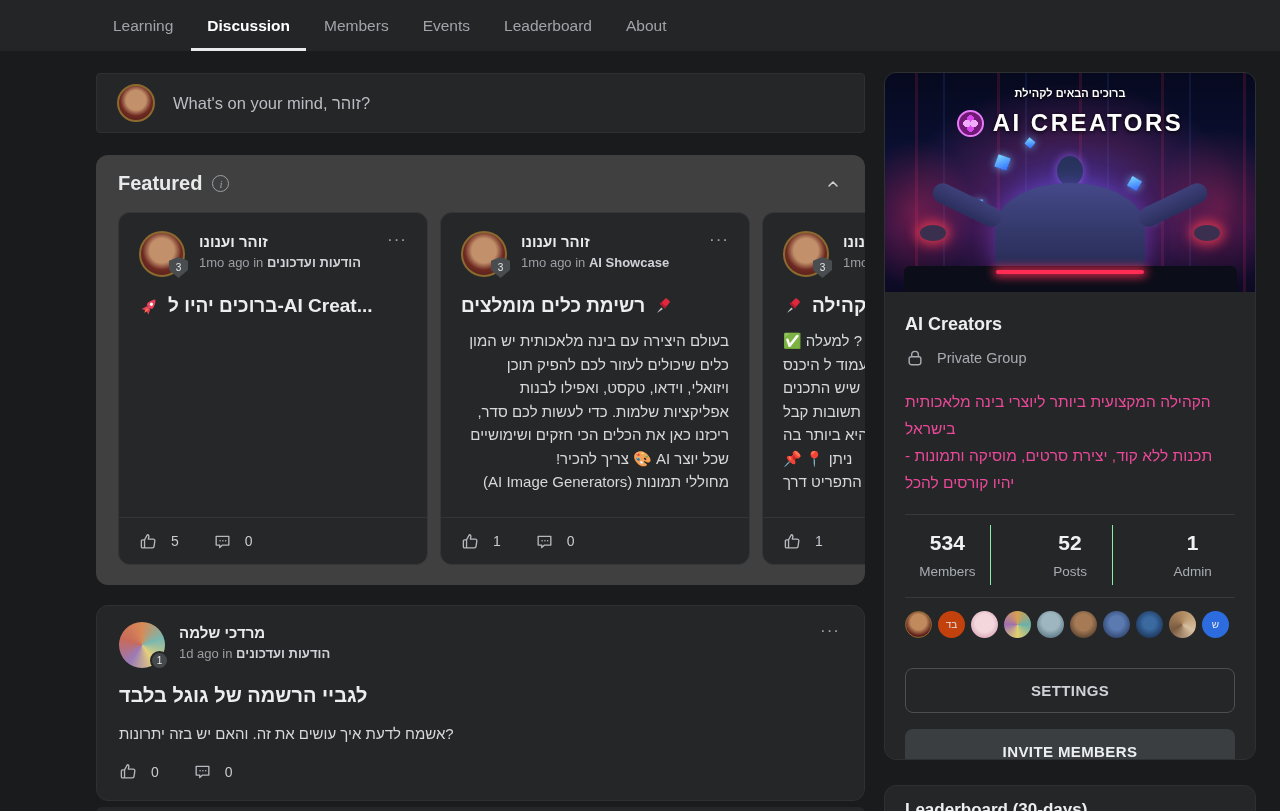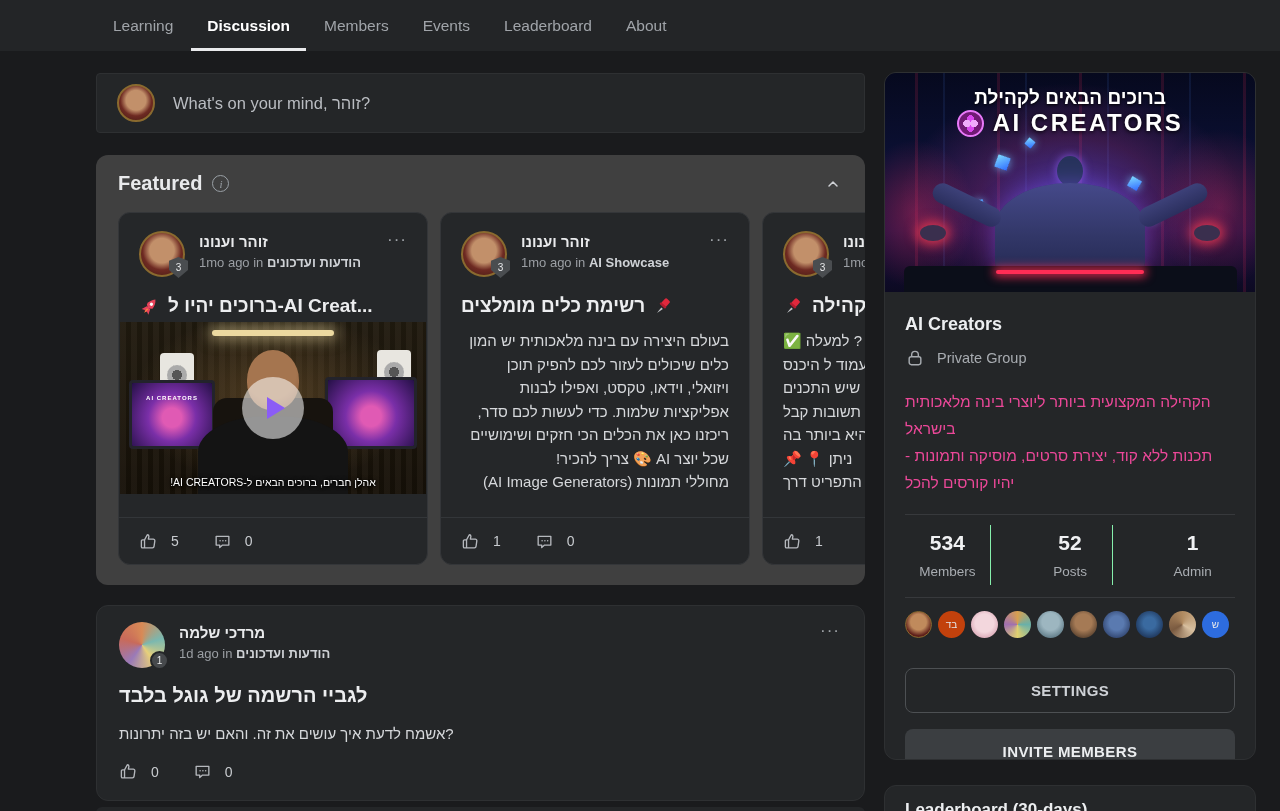--- a/index.html
+++ b/index.html
@@ -90,21 +90,21 @@
   .fig-head { position:absolute; left:50%; top:83px; width:26px; height:30px; margin-left:-13px; border-radius:50%; background:#27335c; box-shadow:0 0 10px rgba(150,100,255,.8); }
   .fig-torso { position:absolute; left:50%; top:110px; width:150px; height:88px; margin-left:-75px; border-radius:50% 50% 8px 8px; background:linear-gradient(180deg,#45498a 0%,#323768 60%,#262b55 100%); box-shadow:0 0 22px rgba(130,90,255,.45); }
   .fig-arm { position:absolute; top:122px; width:74px; height:20px; border-radius:10px; background:linear-gradient(180deg,#3d4179,#2b2f5e); }
   .arm-l { left:50%; margin-left:-140px; transform:rotate(26deg); }
   .arm-r { left:50%; margin-left:66px; transform:rotate(-26deg); }
   .hand { position:absolute; top:152px; width:26px; height:16px; border-radius:50%; background:#3a2f4e; box-shadow:0 0 12px 4px rgba(255,60,80,.75); }
   .hand-l { left:50%; margin-left:-150px; }
   .hand-r { left:50%; margin-left:124px; }
   .desk { position:absolute; left:5%; bottom:0; width:90%; height:26px; background:#0b0e19; border-radius:6px 6px 0 0; }
   .kbd { position:absolute; left:30%; bottom:18px; width:40%; height:4px; background:#ff2d55; box-shadow:0 0 10px 3px rgba(255,45,85,.8); border-radius:2px; }
-  .banner-welcome { position:absolute; left:0; right:0; top:14px; text-align:center; font-size:19px; font-weight:bold; color:#fff; direction:rtl; text-shadow:0 1px 3px #000; }
+  .banner-welcome { position:absolute; left:0; right:0; top:14px; text-align:center; font-size:11px; font-weight:bold; color:#fff; direction:rtl; text-shadow:0 1px 3px #000; }
   .banner-brandrow { position:absolute; left:0; right:0; top:36px; display:flex; align-items:center; justify-content:center; gap:9px; }
   .brain-icon { width:27px; height:27px; border-radius:50%; border:2px solid #e879f9; background:radial-gradient(circle at 35% 50%, #f0abfc 0 20%, transparent 21%), radial-gradient(circle at 65% 50%, #f0abfc 0 20%, transparent 21%), radial-gradient(circle at 50% 30%, #d946ef 0 18%, transparent 19%), radial-gradient(circle at 50% 70%, #d946ef 0 18%, transparent 19%), #701a75; }
   .banner-brand { font-size:24px; font-weight:bold; color:#fff; letter-spacing:2.5px; text-shadow:0 1px 4px #000; }
 
   .side-pad { padding:22px 20px 0 20px; }
   .group-name { font-size:18px; font-weight:bold; color:#eceef0; }
   .privacy { display:flex; align-items:center; gap:12px; margin-top:13px; color:#a8acb1; font-size:14.5px; }
   .icon-lock { width:20px; height:20px; color:#a8acb1; }
   .desc { margin-top:20px; font-size:15.5px; line-height:27px; color:#ec4899; white-space:pre-line; }
   .side-div { border-top:1px solid #37393c; margin-top:18px; }
@@ -221,39 +221,20 @@
           </div>
           <div class="menu-dots">···</div>
         </div>
         <div class="card-title">
           <svg class="emoji-svg">
               <use href="#sym-rocket"></use>
             </svg>
           <span>ברוכים יהיו ל-AI Creat...</span>
         </div>
       </div>
-      <div class="video">
-        <div class="slats"></div>
-        <div class="warmglow"></div>
-        <div class="lightbar"></div>
-        <div class="speaker" style="left:13%;top:18%"></div>
-        <div class="speaker" style="left:84%;top:16%"></div>
-        <div class="monitor mon-l">
-          <div class="screen"></div>
-          <div class="screen-brand">AI CREATORS</div>
-        </div>
-        <div class="monitor mon-r">
-            <div class="screen"></div>
-          </div>
-        <div class="chair"></div>
-        <div class="man-head"></div>
-        <div class="man-body"></div>
-        <div class="play"></div>
-        <div class="caption">אהלן חברים, ברוכים הבאים ל-AI CREATORS!</div>
-      </div>
       <div class="card-footer">
         <div class="count">
           <svg class="icon16">
               <use href="#sym-thumb"></use>
             </svg>
           <span class="n">5</span>
         </div>
         <div class="count">
           <svg class="icon16">
               <use href="#sym-bubble"></use>

